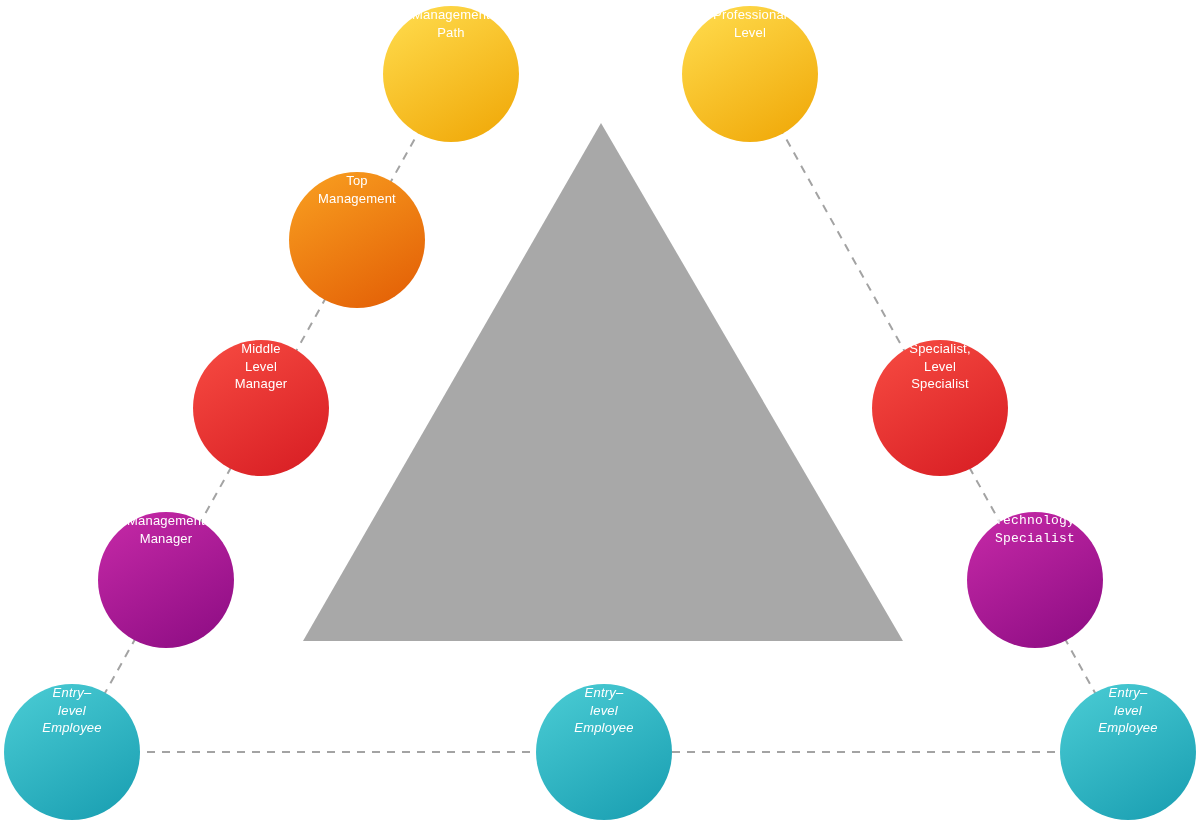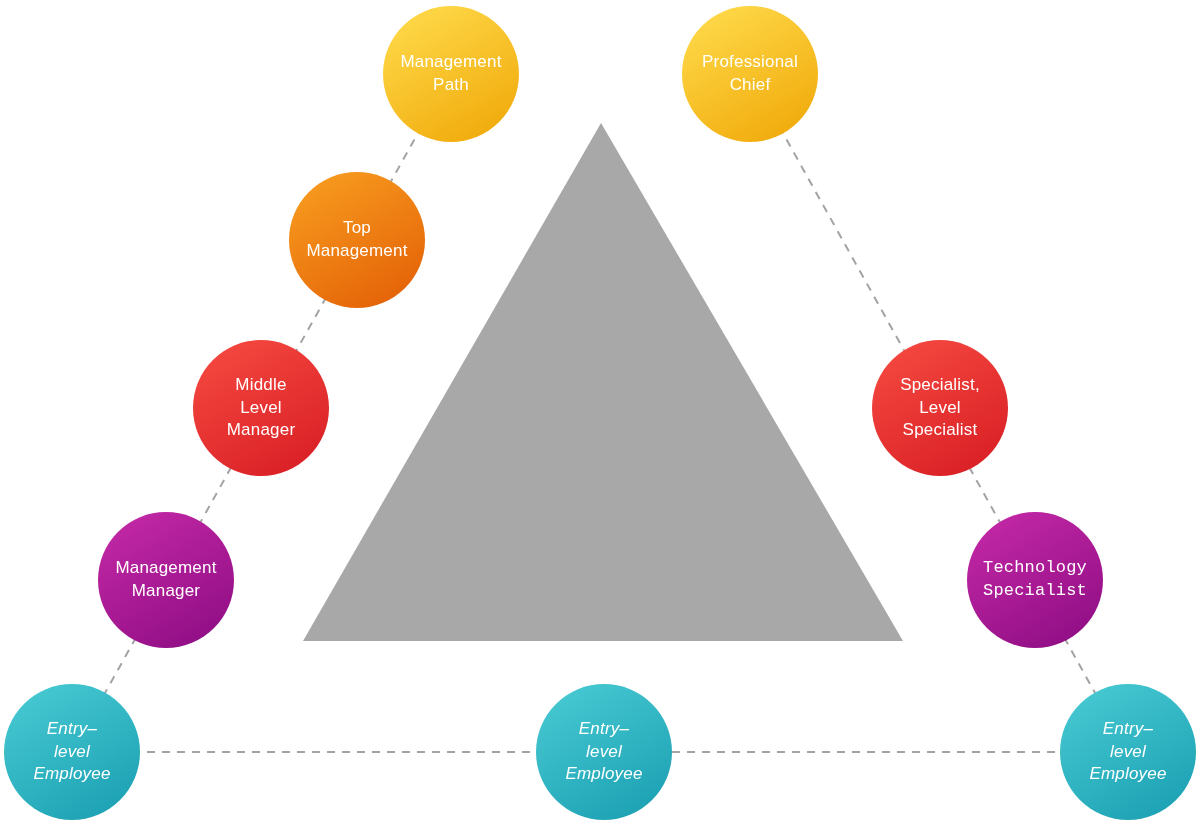--- a/index.html
+++ b/index.html
@@ -31,25 +31,25 @@
   .triangle {
     fill: #a8a8a8;
     stroke: none;
   }
   .node {
     position: absolute;
     width: 136px;
     height: 136px;
     border-radius: 50%;
     display: flex;
-    align-items: center;
+    align-items: flex-start;
     justify-content: center;
     text-align: center;
     color: #ffffff;
-    font-size: 17px;
+    font-size: 13px;
     line-height: 1.35;
     letter-spacing: 0.2px;
   }
   .node span {
     white-space: pre-line;
   }
   
   .c-gold    { background: linear-gradient(150deg, #fed848 10%, #f0a808 95%); }
   .c-orange  { background: linear-gradient(150deg, #f79a1e 10%, #e35f06 95%); }
   .c-red     { background: linear-gradient(150deg, #f4473f 10%, #d81e24 95%); }
@@ -105,21 +105,21 @@
   </div>
 
   <div class="node c-teal p-entry-center">
     <span>Entry–
 level
 Employee</span>
   </div>
 
   <div class="node c-gold p-professional-path">
     <span>Professional
-Chief</span>
+Level</span>
   </div>
   <div class="node c-red p-specialist">
     <span>Specialist,
 Level
 Specialist</span>
   </div>
   <div class="node c-magenta p-technology-specialist">
     <span>Technology
 Specialist</span>
   </div>

